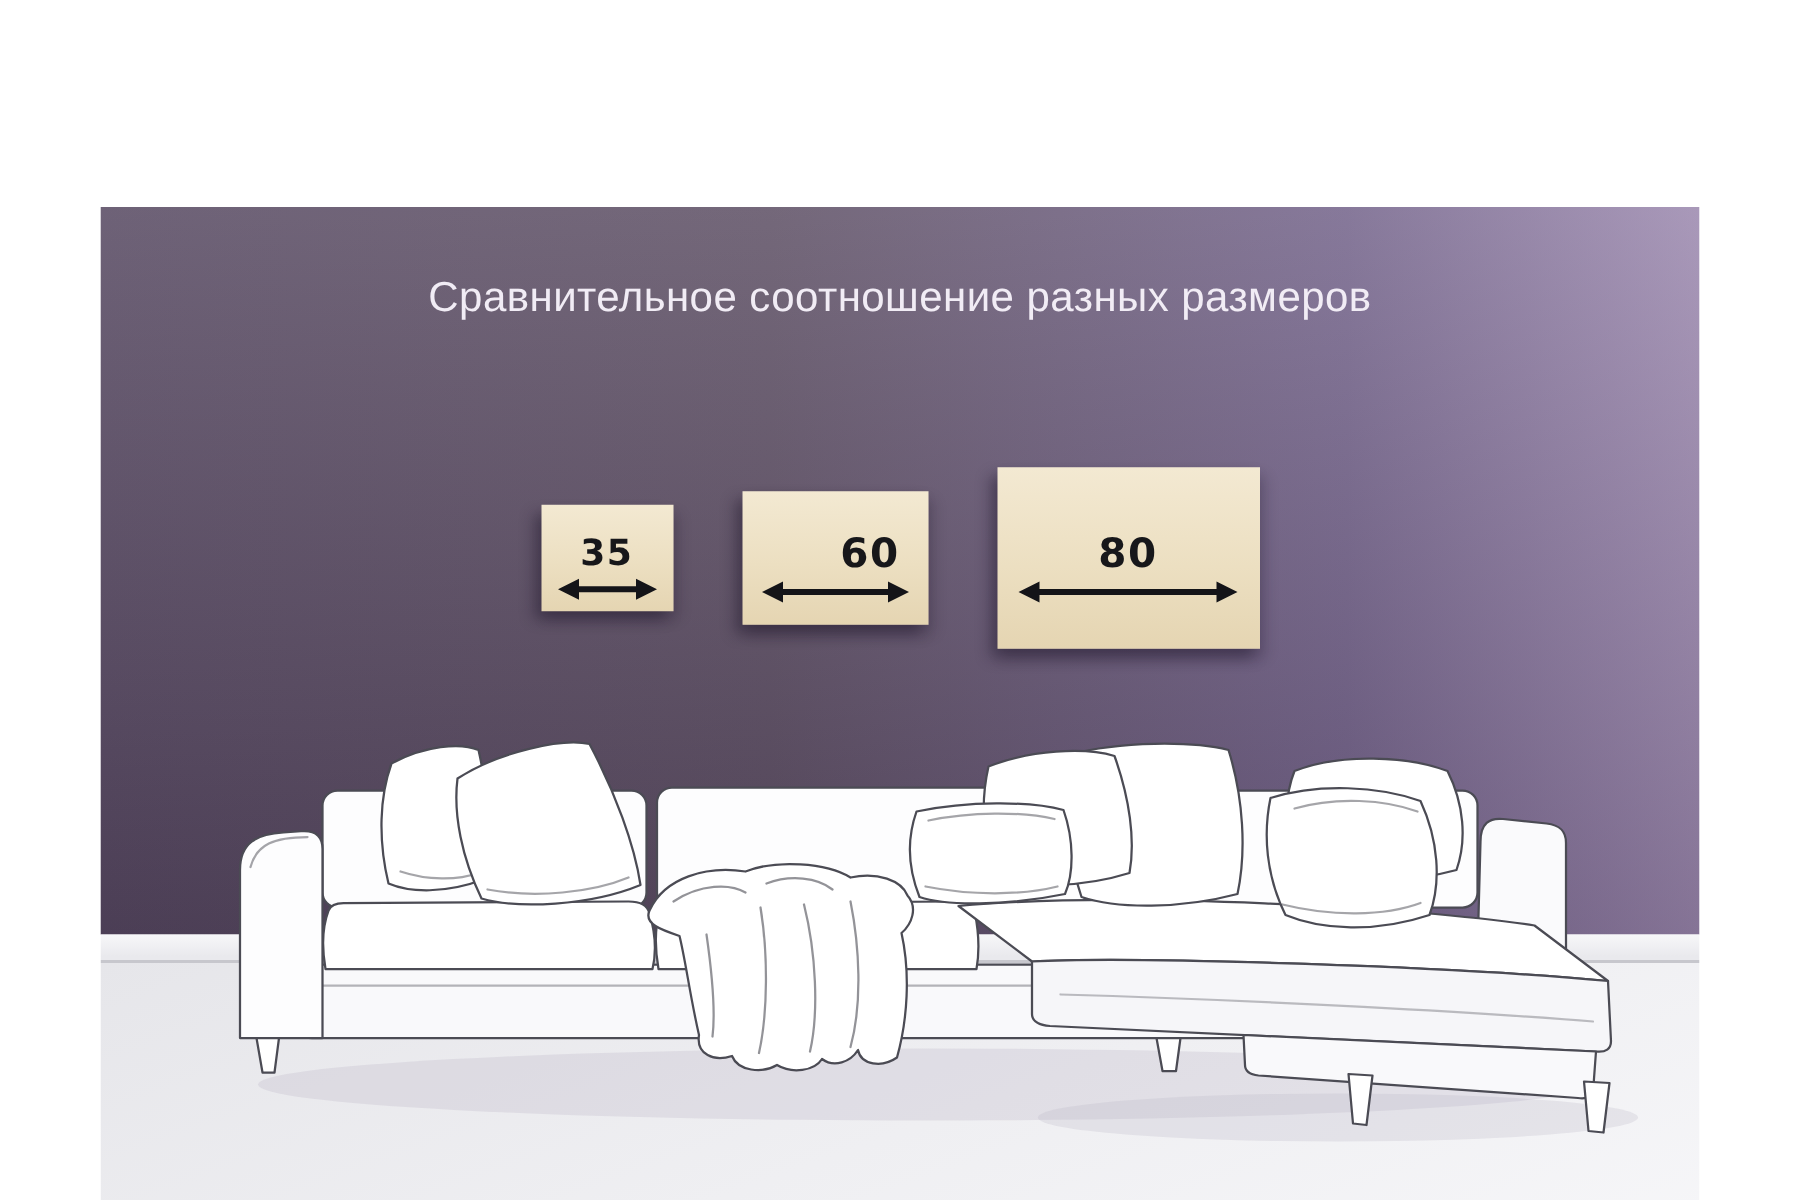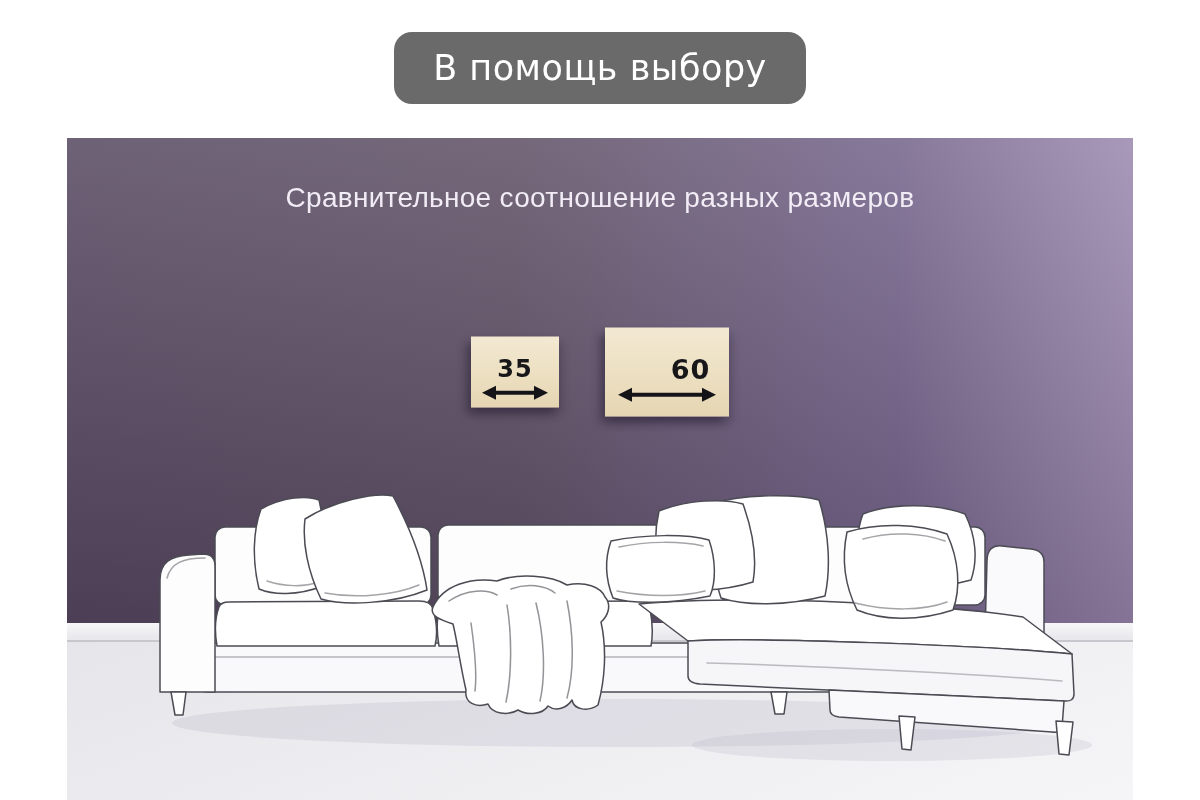--- a/index.html
+++ b/index.html
@@ -50,23 +50,20 @@
   .arrow{display:block;}
 
   
   .sofa{position:absolute;left:80px;top:345px;z-index:2;}
 </style>
 </head>
 <body>
 
 <div class="page">
 
-  <div class="banner">
-    <span>В помощь выбору</span>
-  </div>
 
   <div class="scene">
     <div class="wall"></div>
     <div class="baseboard"></div>
     <div class="floor"></div>
 
     <div class="scene-title">Сравнительное соотношение разных размеров</div>
 
     <div class="cards">
 
@@ -82,20 +79,28 @@
       <div class="card card-60">
         <div class="card-inner">
           <span class="num">60</span>
           <svg class="arrow" width="102" height="18" viewBox="0 0 102 18">
             <path d="M2 9 L16 2 L16 7 L86 7 L86 2 L100 9 L86 16 L86 11 L16 11 L16 16 Z" fill="#141418"></path>
           </svg>
         </div>
       </div>
 
 
+      <div class="card card-80">
+        <div class="card-inner">
+          <span class="num">80</span>
+          <svg class="arrow" width="150" height="18" viewBox="0 0 150 18">
+            <path d="M2 9 L16 2 L16 7 L134 7 L134 2 L148 9 L134 16 L134 11 L16 11 L16 16 Z" fill="#141418"></path>
+          </svg>
+        </div>
+      </div>
 
     </div>
 
     <svg class="sofa" width="950" height="290" viewBox="0 0 950 290" xmlns="http://www.w3.org/2000/svg">
       <g stroke="#4b4b54" stroke-width="1.5" stroke-linejoin="round" stroke-linecap="round" fill="none">
 
         <ellipse cx="470" cy="240" rx="445" ry="24" fill="#b9b5c4" opacity="0.28" stroke="none"></ellipse>
         <ellipse cx="745" cy="262" rx="200" ry="16" fill="#b9b5c4" opacity="0.25" stroke="none"></ellipse>
 
         <rect x="68" y="44" width="216" height="78" rx="10" fill="#fdfdfe"></rect>

